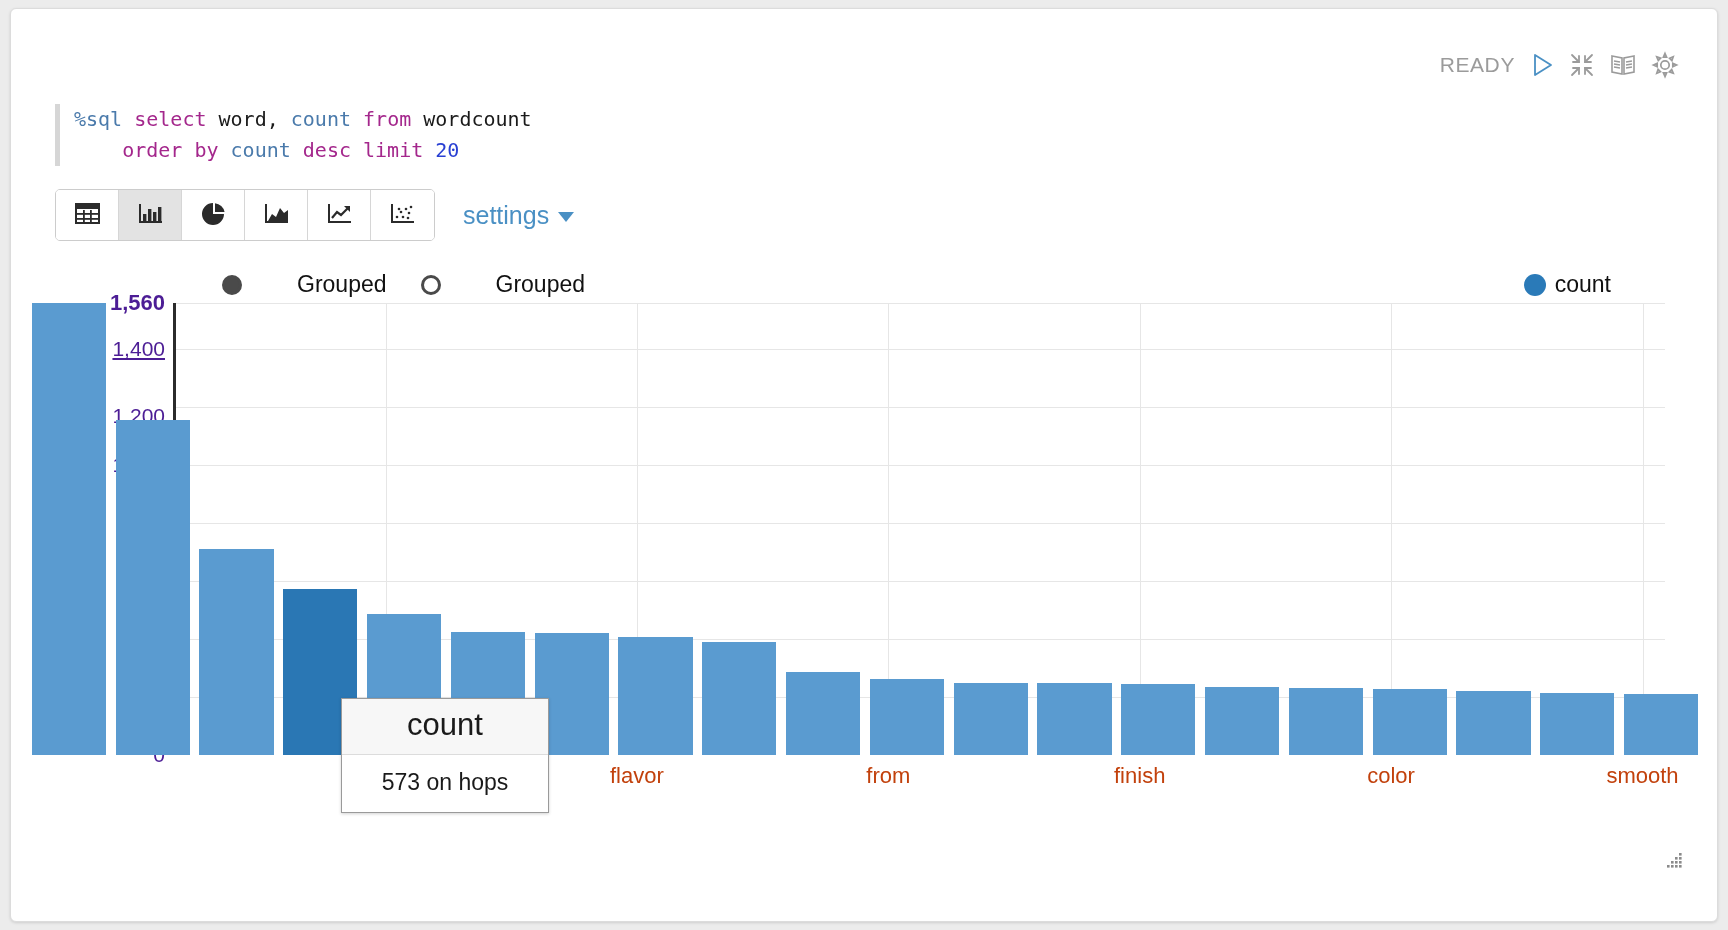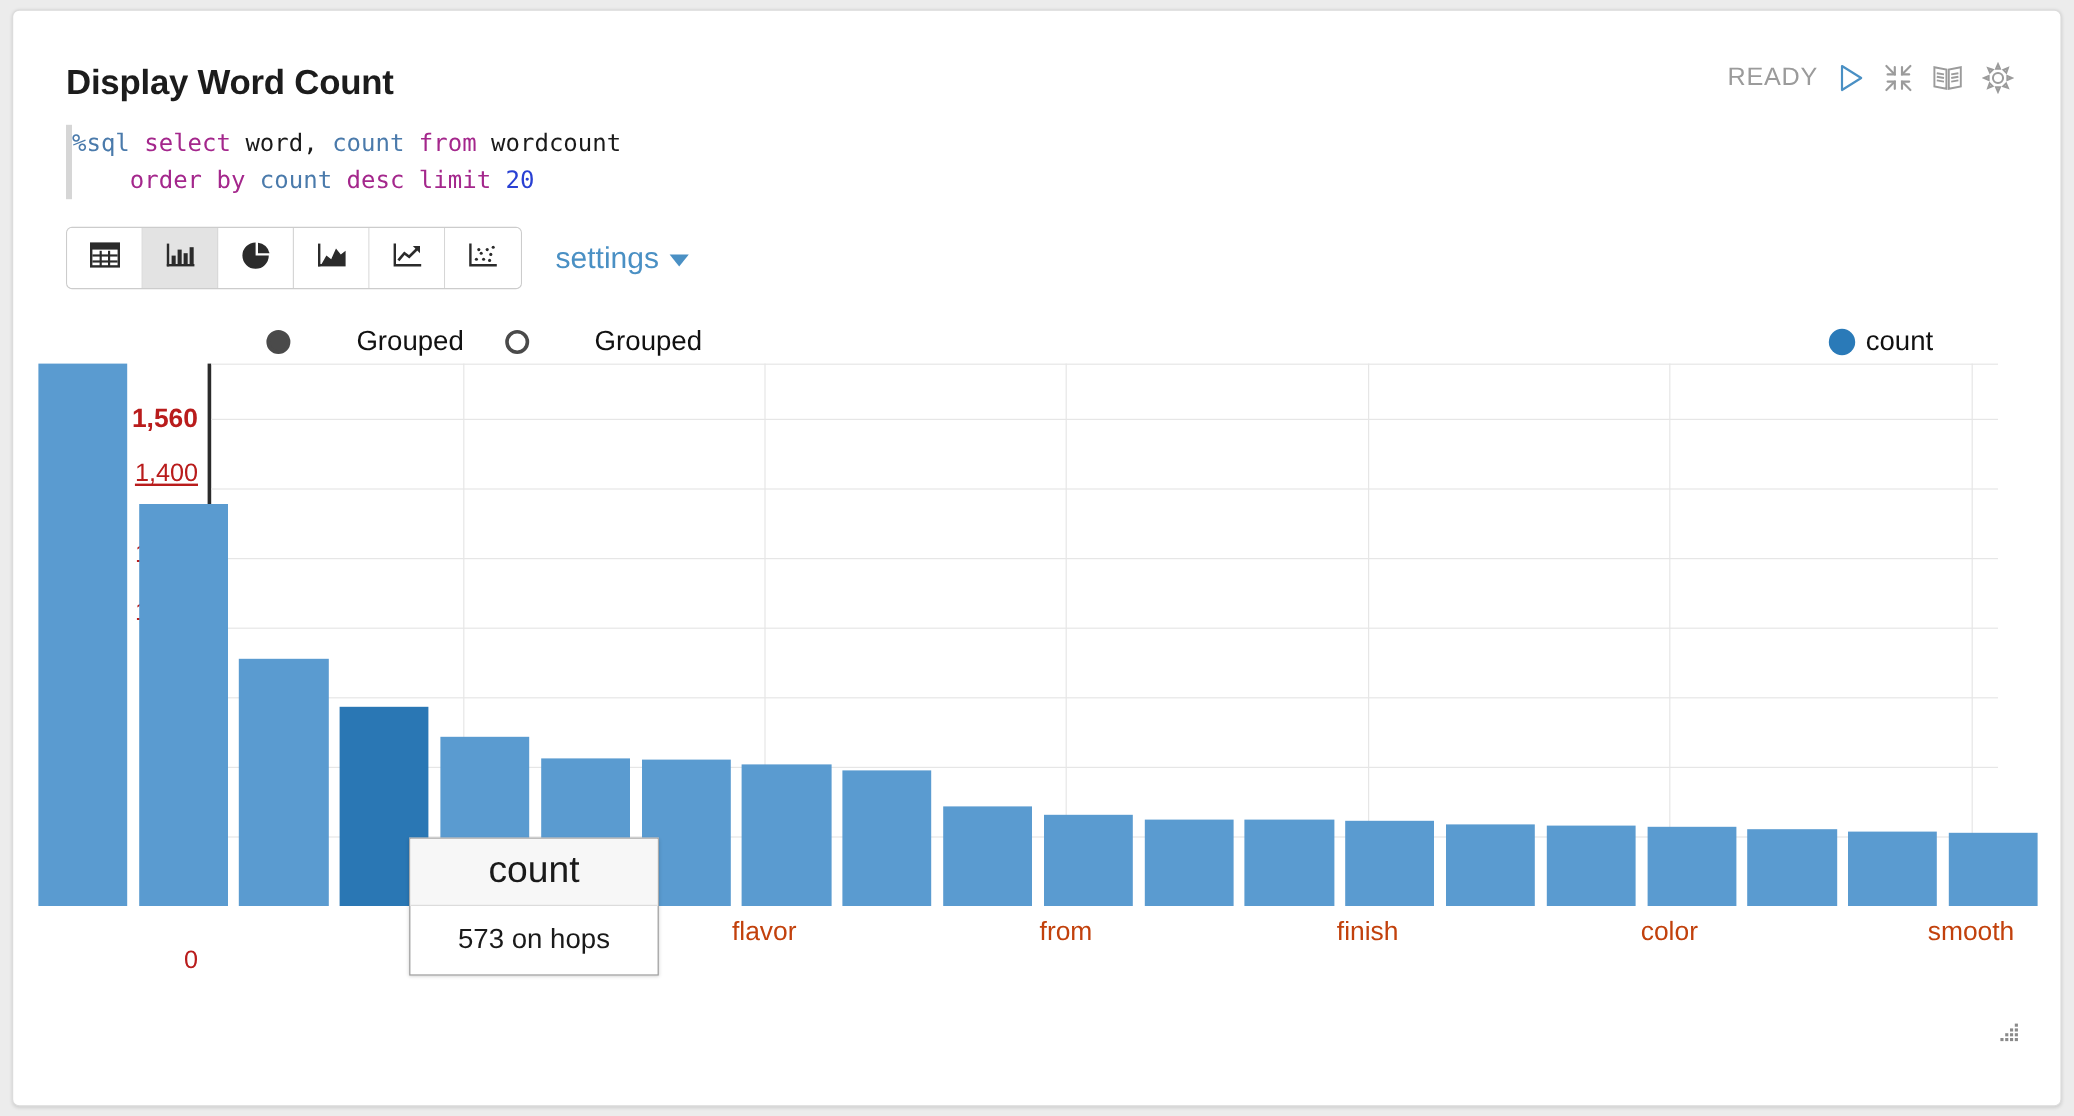--- a/index.html
+++ b/index.html
@@ -40,20 +40,21 @@
     display: flex; align-items: center; gap: 14px;
   }
   .ready-text {
     font-size: 21px; color: #9b9b9b; letter-spacing: 0.6px;
   }
   .hdr-icon { display: inline-flex; align-items: center; justify-content: center; }
 
   
   .code-block {
     position: absolute; left: 28px; top: 83px; width: 1400px;
+    padding-left: 14px;
     border-left: 5px solid #d6d6d6;
     font-family: "DejaVu Sans Mono", "Liberation Mono", monospace;
     font-size: 20px; line-height: 31px;
     color: #222222;
     white-space: pre;
   }
   .kw { color: #a4278c; }
   .mg { color: #4a7aab; }
   .num { color: #2940d3; }
   .pln { color: #1a1a1a; }
@@ -118,24 +119,23 @@
   .legend-label { font-size: 23px; color: #111; }
 
   .plot {
     position: absolute; left: 0; top: 42px; width: 1676px; height: 512px;
   }
   .y-labels {
     position: absolute; left: 0; top: 0; width: 146px; height: 452px;
   }
   .y-tick {
     position: absolute; right: 8px;
-    font-size: 21px; color: #b91c1c; text-align: right;
+    font-size: 21px; color: #4c1d95; text-align: right;
     transform: translateY(-50%);
     white-space: nowrap;
-    margin-top: 46px;
   }
   .y-tick.max { font-weight: 700; font-size: 22px; }
   .y-axis-line {
     position: absolute; left: 146px; top: 0px; width: 3px; height: 452px;
     background: #2b2b2b;
   }
   .grid-area {
     position: absolute; left: 149px; top: 0; right: 38px; height: 452px;
   }
   .hgrid {
@@ -191,21 +191,20 @@
     width: 22px; height: 22px; cursor: nwse-resize;
   }
 </style>
 </head>
 <body>
 
 <div id="root">
   <div class="page-frame">
     <div class="paragraph">
 
-      <div class="para-title">Display Word Count</div>
 
       <div class="status-area">
         <span class="ready-text">READY</span>
 
         <span class="hdr-icon">
           <svg width="26" height="26" viewBox="0 0 26 26">
             <path d="M6 3 L22 13 L6 23 Z" fill="none" stroke="#4a90c4" stroke-width="1.8" stroke-linejoin="round"></path>
           </svg>
         </span>
 

